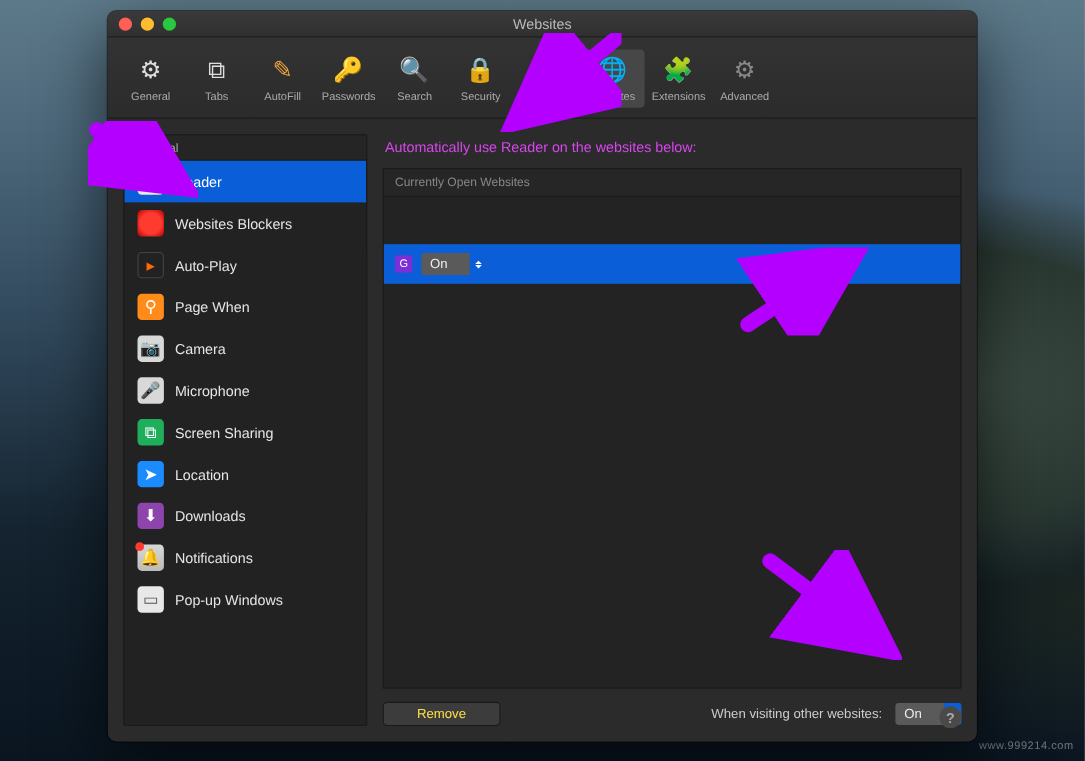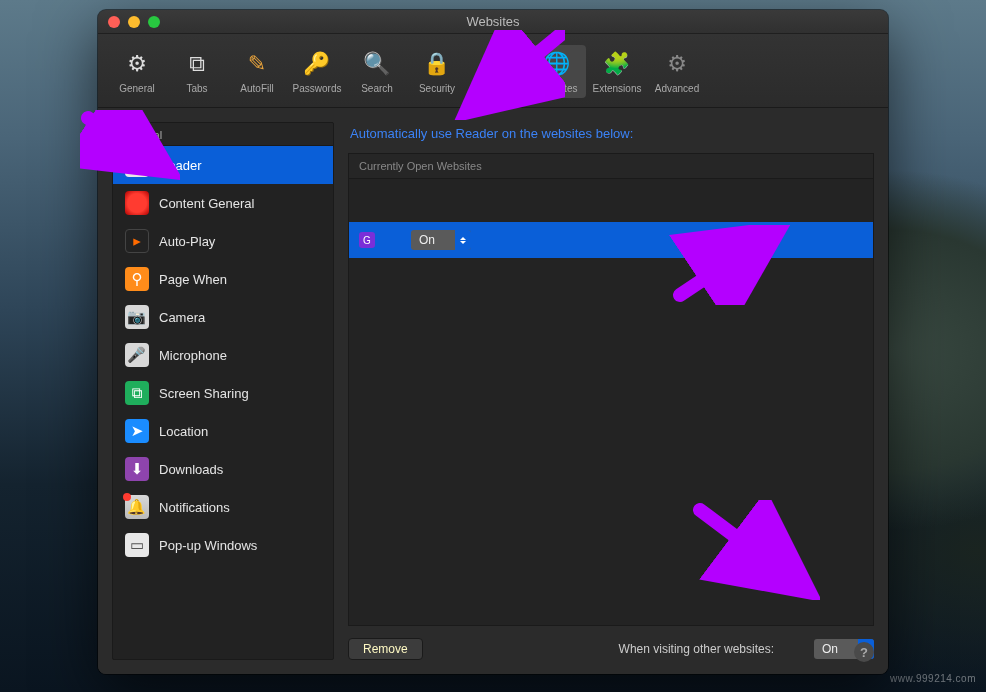--- a/index.html
+++ b/index.html
@@ -100,21 +100,21 @@
   .sb-icon {
     width: 24px; height: 24px; border-radius: 4px;
     display: flex; align-items: center; justify-content: center;
     font-size: 15px; flex-shrink: 0;
     background: #555;
   }
 
   .main {
     flex: 1; display: flex; flex-direction: column;
   }
-  .main-title { font-size: 13px; color: #3b82f6; margin: 4px 2px 12px; }
+  .main-title { font-size: 13px; color: #d946ef; margin: 4px 2px 12px; }
   .site-box {
     flex: 1;
     background: #232323;
     border: 1px solid #1a1a1a;
     display: flex; flex-direction: column; gap: 43px;
   }
   .site-header {
     font-size: 11px; color: #888;
     padding: 6px 10px;
     border-bottom: 1px solid #1a1a1a;
@@ -127,43 +127,42 @@
   }
   .site-row.sel { background: #0a5fd8; }
   .site-fav { width: 16px; height: 16px; border-radius: 3px; background: #7a2fd8; display:flex;align-items:center;justify-content:center;font-size:10px;color:#fff;}
   .site-name { flex: 1; font-size: 13px; color: #fff; }
   .dropdown {
     display: flex; align-items: center;
     background: #5a5a5a; border-radius: 3px;
     height: 20px; min-width: 60px;
     font-size: 12px; color: #eee;
     overflow: hidden;
-    margin-left: 28px;
   }
   .dd-label { padding: 0 8px; flex: 1; }
   .dd-arr {
     width: 16px; height: 100%;
     background: #0a5fd8;
     display: flex; flex-direction: column; align-items: center; justify-content: center;
     gap: 1px;
   }
   .dd-arr::before, .dd-arr::after {
     content: ""; width: 0; height: 0; border-left: 3px solid transparent; border-right: 3px solid transparent;
   }
   .dd-arr::before { border-bottom: 3px solid #fff; }
   .dd-arr::after { border-top: 3px solid #fff; }
 
   .bottom-row {
     display: flex; align-items: center; gap: 12px;
     margin-top: 12px;
   }
   .remove-btn {
-    background: #3c3c3c; color: #fef9c3;
+    background: #3c3c3c; color: #fde047;
     border: 1px solid #1a1a1a; border-radius: 4px;
-    padding: 3px 14px; font-size: 12px;
+    padding: 3px 30px; font-size: 12px;
   }
   .bottom-label { margin-left: auto; font-size: 12px; color: #ccc; }
   .help {
     position: absolute; right: 14px; bottom: 12px;
     width: 20px; height: 20px; border-radius: 50%;
     background: #4a4a4a; color: #aaa;
     display: flex; align-items: center; justify-content: center;
     font-size: 13px; font-weight: bold;
   }
 
@@ -250,21 +249,21 @@
 
     <div class="sidebar">
       <div class="sb-header">General</div>
       <div class="sb-list" id="sb-list">
           <div class="sb-item sel">
             <div class="sb-icon ic-reader">≡</div>
             <span>Reader</span>
           </div>
           <div class="sb-item">
             <div class="sb-icon ic-cb"></div>
-            <span>Content General</span>
+            <span>Websites Blockers</span>
           </div>
           <div class="sb-item">
             <div class="sb-icon ic-auto">▸</div>
             <span>Auto-Play</span>
           </div>
           <div class="sb-item">
             <div class="sb-icon ic-zoom">⚲</div>
             <span>Page When</span>
           </div>
           <div class="sb-item">

